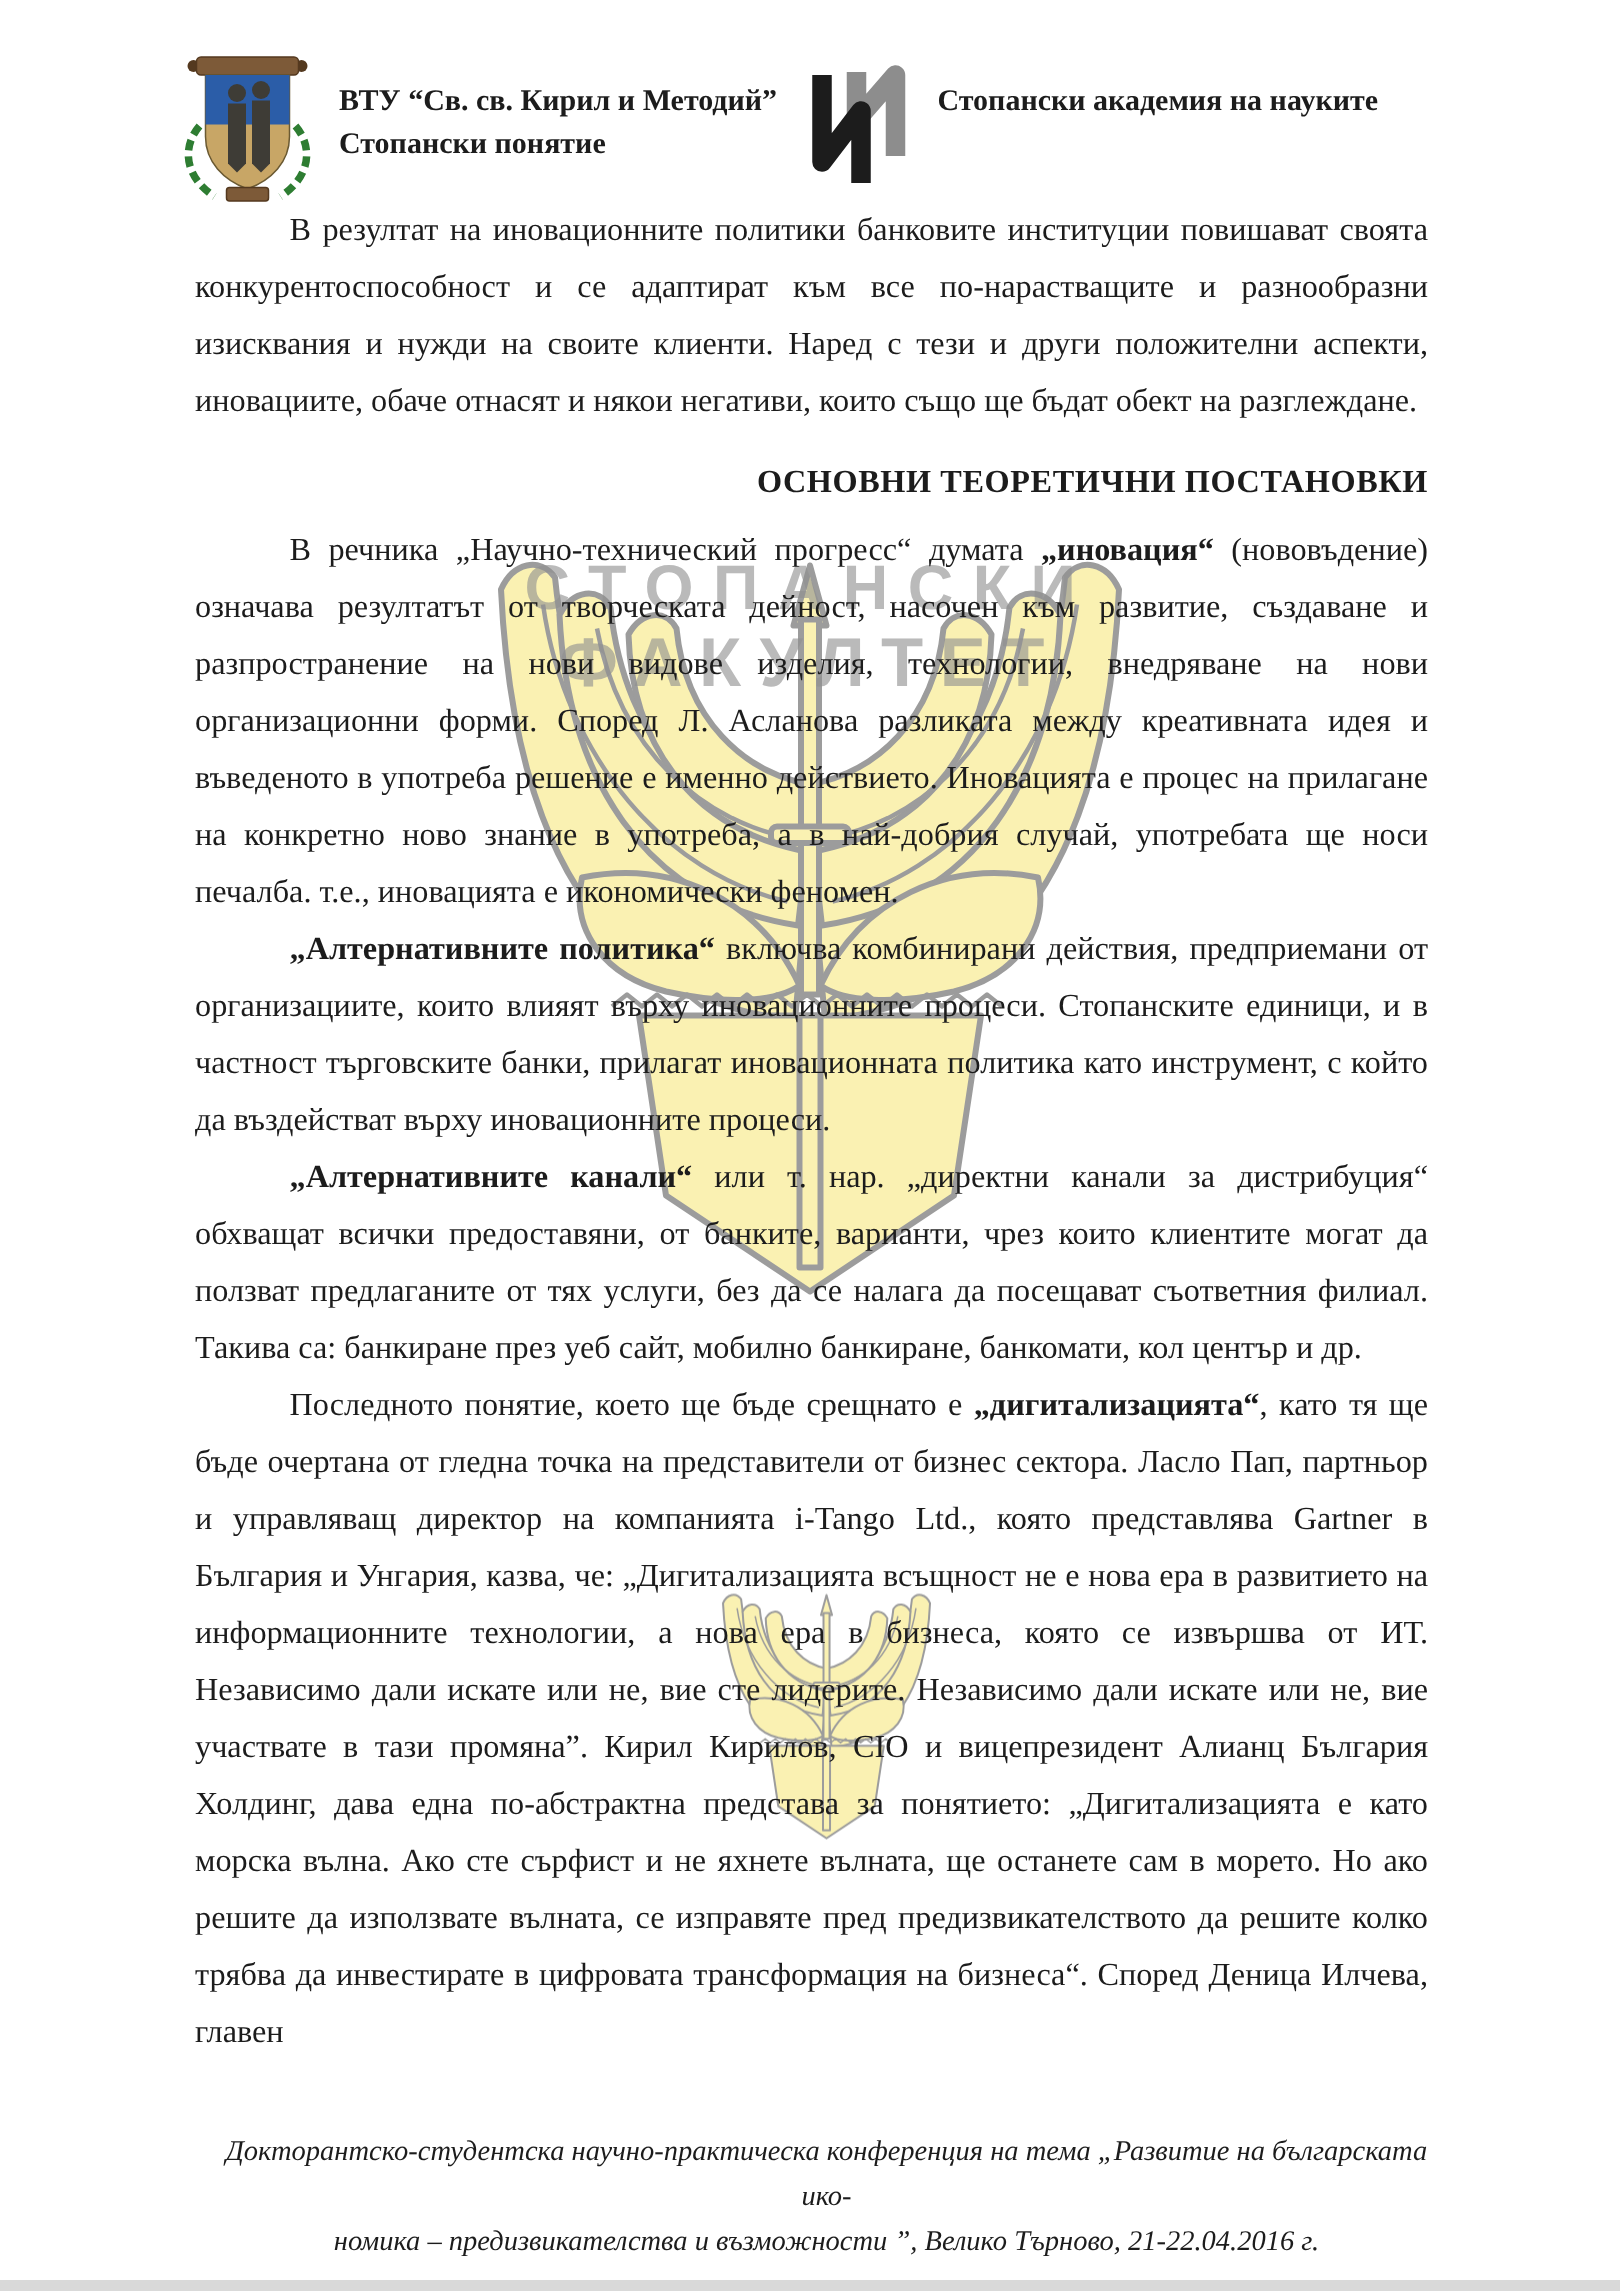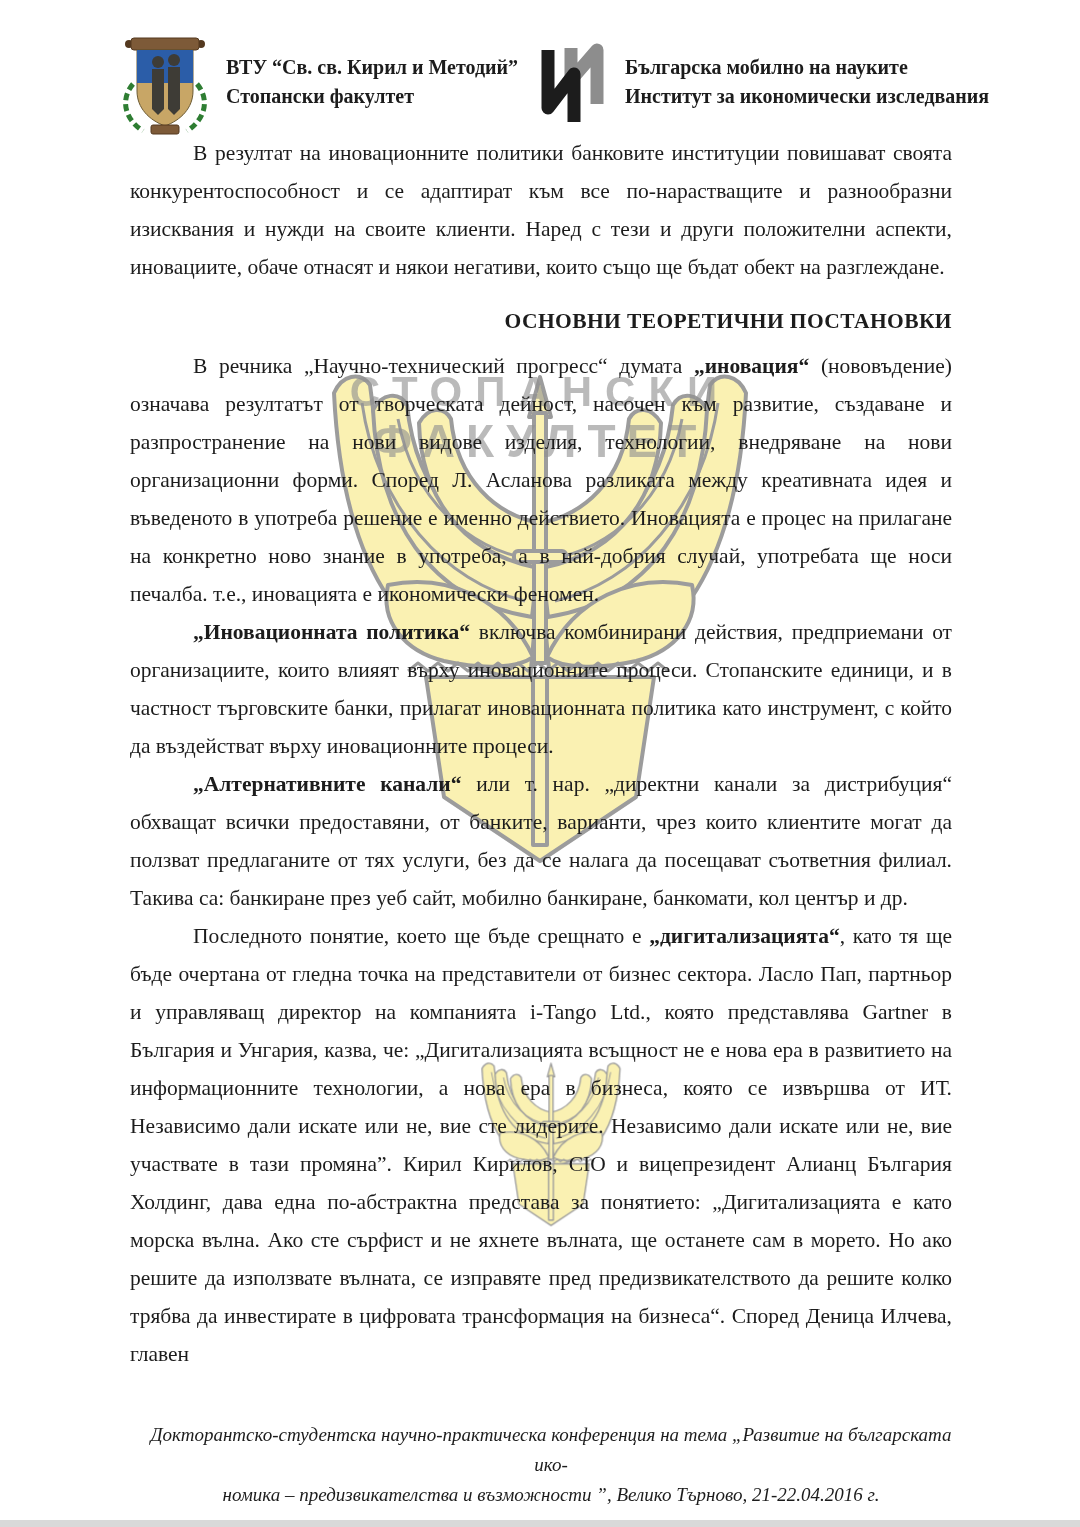--- a/index.html
+++ b/index.html
@@ -103,44 +103,43 @@
       <circle cx="39" cy="26" r="6" fill="#3e3c36"></circle>
       <circle cx="55" cy="24" r="6" fill="#3e3c36"></circle>
       <path d="M33 33 h12 v40 l-6 6 l-6 -6 Z" fill="#3e3c36"></path>
       <path d="M49 31 h12 v42 l-6 6 l-6 -6 Z" fill="#3e3c36"></path>
       <path d="M14 48 C2 62 4 82 24 95" fill="none" stroke="#2e7d32" stroke-width="5" stroke-dasharray="7 4"></path>
       <path d="M78 48 C90 62 88 82 68 95" fill="none" stroke="#2e7d32" stroke-width="5" stroke-dasharray="7 4"></path>
       <rect x="32" y="89" width="28" height="9" rx="2" fill="#7d5a38" stroke="#54391f"></rect>
     </svg>
     <div class="brand-text">
       <div>ВТУ “Св. св. Кирил и Методий”</div>
-      <div>Стопански факултет</div>
+      <div>Стопански понятие</div>
     </div>
   </div>
 
   <div class="brand brand-inst">
     <svg width="72" height="86" viewBox="0 0 72 86">
       <path d="M33 8 V40 L59 10 V64" fill="none" stroke="#8d8d8d" stroke-width="13" stroke-linejoin="round"></path>
       <path d="M10 10 V68 L36 34 V82" fill="none" stroke="#1c1c1c" stroke-width="13" stroke-linejoin="round"></path>
     </svg>
     <div class="brand-text">
-      <div>Българска мобилно на науките</div>
-      <div>Институт за икономически изследвания</div>
+      <div>Стопански академия на науките</div>
     </div>
   </div>
 
   <main>
     <p><span>В резултат на иновационните политики банковите институции повишават своята конкурентоспособност и се адаптират към все по-нарастващите и разнообразни изисквания и нужди на своите клиенти. Наред с тези и други положителни аспекти, иновациите, обаче отнасят и някои негативи, които също ще бъдат обект на разглеждане.</span></p>
 
     <h2 class="section">ОСНОВНИ ТЕОРЕТИЧНИ ПОСТАНОВКИ</h2>
 
 
     <p><span>В речника „Научно-технический прогресс“ думата </span><b>„иновация“</b><span> (нововъдение) означава резултатът от творческата дейност, насочен към развитие, създаване и разпространение на нови видове изделия, технологии, внедряване на нови организационни форми. Според Л. Асланова разликата между креативната идея и въведеното в употреба решение е именно действието. Иновацията е процес на прилагане на конкретно ново знание в употреба, а в най-добрия случай, употребата ще носи печалба. т.е., иновацията е икономически феномен.</span></p>
 
-    <p><b>„Иновационната политика“</b><span> включва комбинирани действия, предприемани от организациите, които влияят върху иновационните процеси. Стопанските единици, и в частност търговските банки, прилагат иновационната политика като инструмент, с който да въздействат върху иновационните процеси.</span></p>
+    <p><b>„Алтернативните политика“</b><span> включва комбинирани действия, предприемани от организациите, които влияят върху иновационните процеси. Стопанските единици, и в частност търговските банки, прилагат иновационната политика като инструмент, с който да въздействат върху иновационните процеси.</span></p>
 
     <p><b>„Алтернативните канали“</b><span> или т. нар. „директни канали за дистрибуция“ обхващат всички предоставяни, от банките, варианти, чрез които клиентите могат да ползват предлаганите от тях услуги, без да се налага да посещават съответния филиал. Такива са: банкиране през уеб сайт, мобилно банкиране, банкомати, кол център и др.</span></p>
 
     <p><span>Последното понятие, което ще бъде срещнато е </span><b>„дигитализацията“</b><span>, като тя ще бъде очертана от гледна точка на представители от бизнес сектора. Ласло Пап, партньор и управляващ директор на компанията i-Tango Ltd., която представлява Gartner в България и Унгария, казва, че: „Дигитализацията всъщност не е нова ера в развитието на информационните технологии, а нова ера в бизнеса, която се извършва от ИТ. Независимо дали искате или не, вие сте лидерите. Независимо дали искате или не, вие участвате в тази промяна”. Кирил Кирилов, CIO и вицепрезидент Алианц България Холдинг, дава една по-абстрактна представа за понятието: „Дигитализацията е като морска вълна. Ако сте сърфист и не яхнете вълната, ще останете сам в морето. Но ако решите да използвате вълната, се изправяте пред предизвикателството да решите колко трябва да инвестирате в цифровата трансформация на бизнеса“. Според Деница Илчева, главен</span></p>
   </main>
 
   <div class="footer">
     <div>Докторантско-студентска научно-практическа конференция на тема „Развитие  на българската ико-</div>
     <div>номика – предизвикателства и възможности ”, Велико Търново, 21-22.04.2016 г.</div>
   </div>

